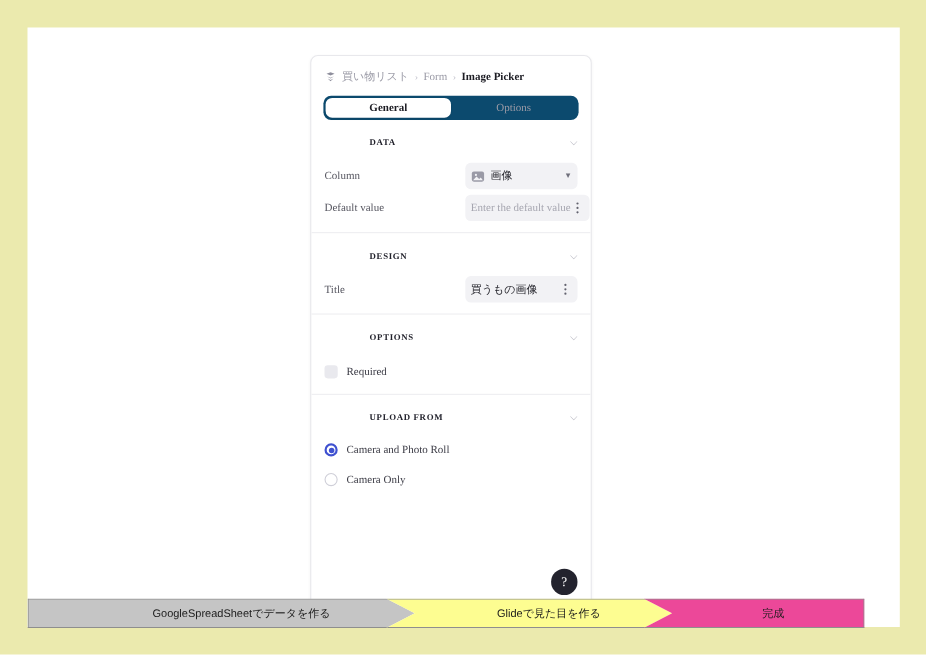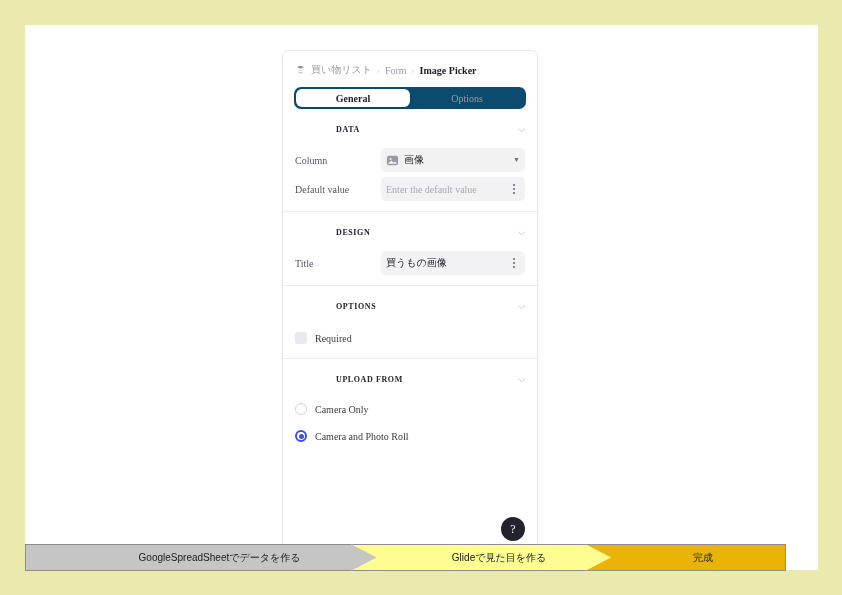--- a/index.html
+++ b/index.html
@@ -124,20 +124,21 @@
     line-height: 1;
     cursor: pointer;
   }
 
   
   .prop-row {
     display: flex;
     align-items: center;
     height: 24px;
     margin-top: 5px;
+    gap: 42px;
   }
   .prop-label {
     width: 86px;
     flex: none;
     font-size: 10px;
     color: #55555f;
   }
   .prop-control {
     flex: 1;
     height: 24px;
@@ -280,21 +281,21 @@
     justify-content: center;
     height: 27px;
     box-sizing: border-box;
     font-size: 10px;
     color: #1b1b1b;
     border: 1px solid #8e8e8e;
   }
   .step .step-label { position: relative; z-index: 2; margin-left: 36px; }
   .step-1 { width: 352px; background: #c5c5c5; }
   .step-2 { width: 260px; background: #fdfd91; margin-left: -26px; }
-  .step-3 { width: 201px; background: #eab308; margin-left: -26px; }
+  .step-3 { width: 201px; background: #ec4899; margin-left: -26px; }
 
   
   .step-1 { clip-path: polygon(0 0, calc(100% - 26px) 0, 100% 50%, calc(100% - 26px) 100%, 0 100%); border-right: none; }
   .step-2 { clip-path: polygon(0 0, calc(100% - 26px) 0, 100% 50%, calc(100% - 26px) 100%, 0 100%, 26px 50%); border-right: none; border-left: none; }
   .step-3 { clip-path: polygon(0 0, 100% 0, 100% 100%, 0 100%, 26px 50%); border-left: none; }
 </style>
 </head>
 <body>
 
 <div id="slide-page">
@@ -384,26 +385,26 @@
         <span class="check-label">Required</span>
       </div>
     </div>
 
     <div class="section no-border">
       <div class="section-head">
         <span class="section-title">UPLOAD FROM</span>
         <span class="chevron">⌵</span>
       </div>
       <div class="radio-row">
+        <span class="radio selected"></span>
+        <span class="radio-label">Camera and Photo Roll</span>
+      </div>
+      <div class="radio-row">
         <span class="radio"></span>
         <span class="radio-label">Camera Only</span>
-      </div>
-      <div class="radio-row">
-        <span class="radio selected"></span>
-        <span class="radio-label">Camera and Photo Roll</span>
       </div>
     </div>
 
     <div id="help-fab">?</div>
   </div>
 
   <div id="step-banner">
     <div class="step step-1">
       <span class="step-label">GoogleSpreadSheetでデータを作る</span>
     </div>

